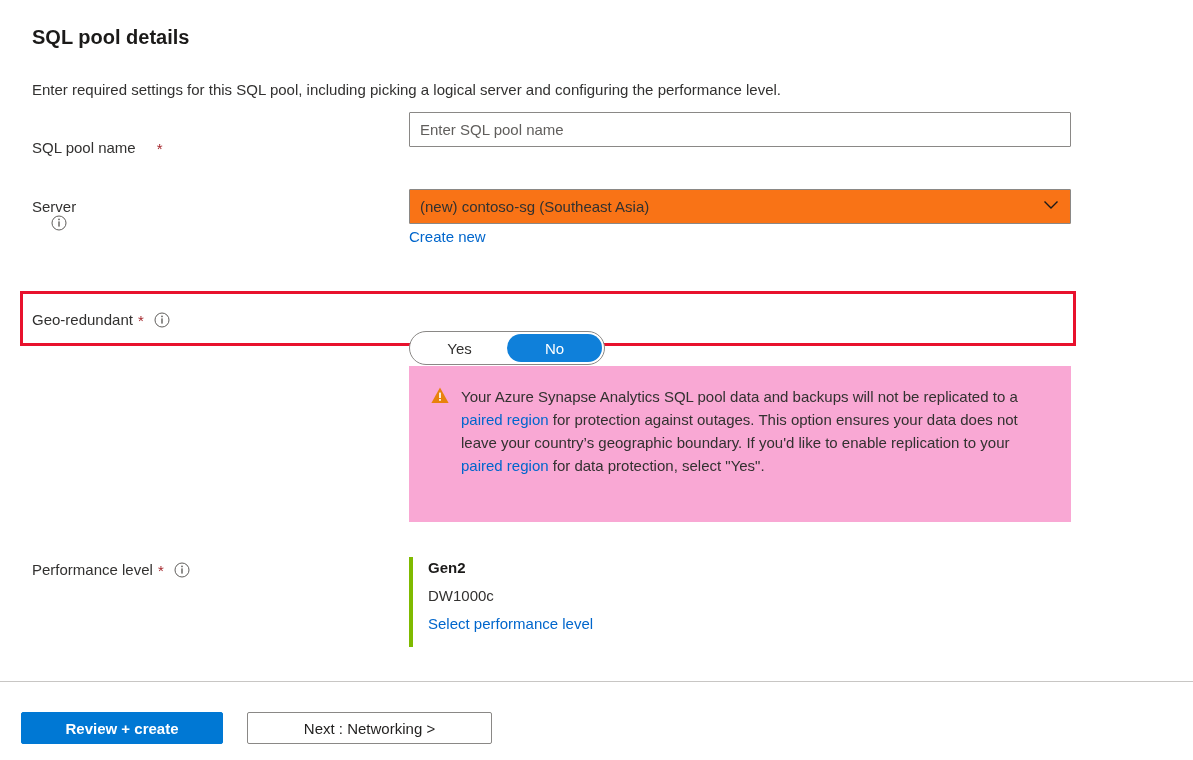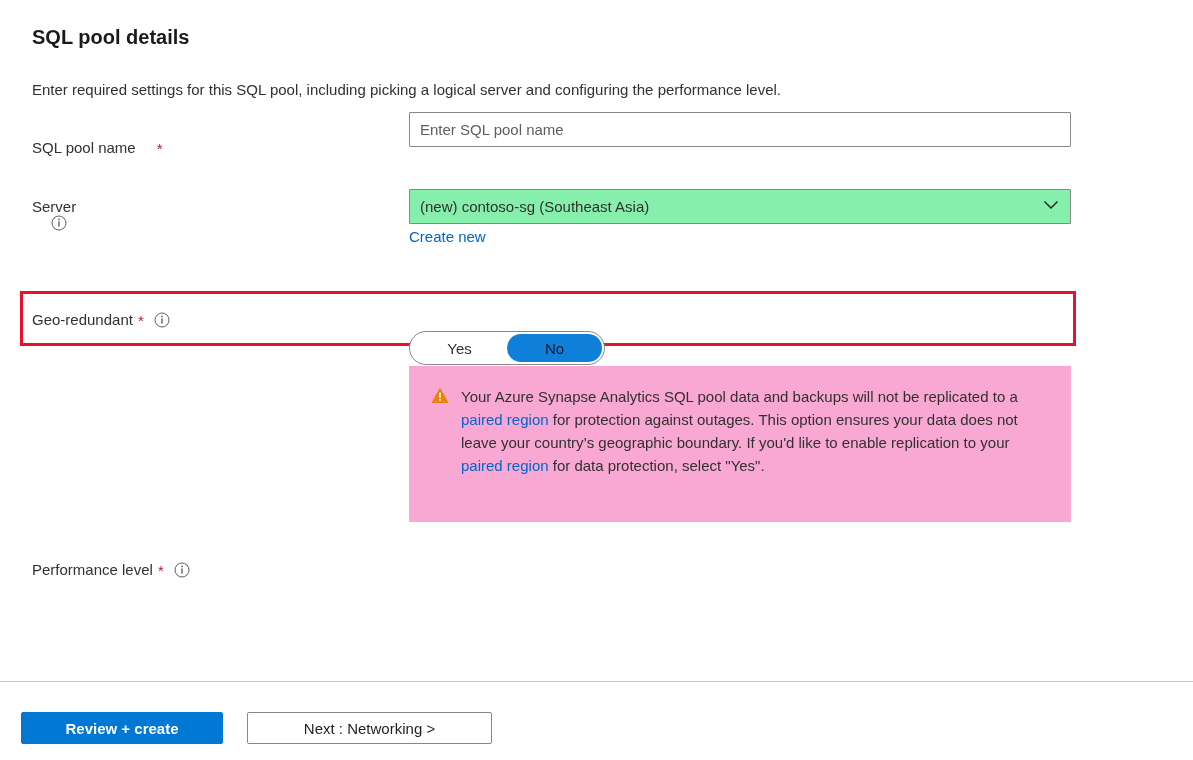--- a/index.html
+++ b/index.html
@@ -84,21 +84,21 @@
     border-radius: 1px;
   }
   .text-input::placeholder { color: #605e5c; opacity: 1; }
 
   .dropdown {
     position: absolute;
     left: 409px;
     width: 662px;
     height: 35px;
     border: 1px solid #8a8886;
-    background: #86efac;
+    background: #f97316;
     display: flex;
     align-items: center;
     padding: 0 10px;
     border-radius: 1px;
     cursor: pointer;
   }
   .dropdown-value {
     font-size: 15px;
     color: #323130;
     flex: 1;
@@ -157,21 +157,21 @@
     display: flex;
     align-items: center;
     justify-content: center;
     font-size: 15px;
     border-radius: 15px;
     color: #323130;
     user-select: none;
   }
   .toggle-opt.sel {
     background: #0f80da;
-    color: #0f172a;
+    color: #ffffff;
     font-weight: 400;
   }
 
   
   .warn-panel {
     position: absolute;
     left: 409px;
     top: 366px;
     width: 662px;
     height: 156px;
@@ -320,18 +320,23 @@
     <span>Performance level</span>
     <span class="req-star">*</span>
     <span class="info-icon">
       <svg width="16" height="16" viewBox="0 0 16 16" aria-hidden="true">
         <circle cx="8" cy="8" r="7" fill="none" stroke="#605e5c" stroke-width="1"></circle>
         <circle cx="8" cy="4.4" r="0.85" fill="#605e5c"></circle>
         <rect x="7.3" y="6.4" width="1.4" height="5.2" fill="#605e5c"></rect>
       </svg>
     </span>
   </div>
+  <div class="perf-card">
+    <div class="perf-title">Gen2</div>
+    <div class="perf-sub">DW1000c</div>
+    <a class="link perf-link">Select performance level</a>
+  </div>
 
   <div class="divider"></div>
   <button class="btn btn-primary">Review + create</button>
   <button class="btn btn-default">Next : Networking &gt;</button>
 
 </div>
 
 </body></html>

